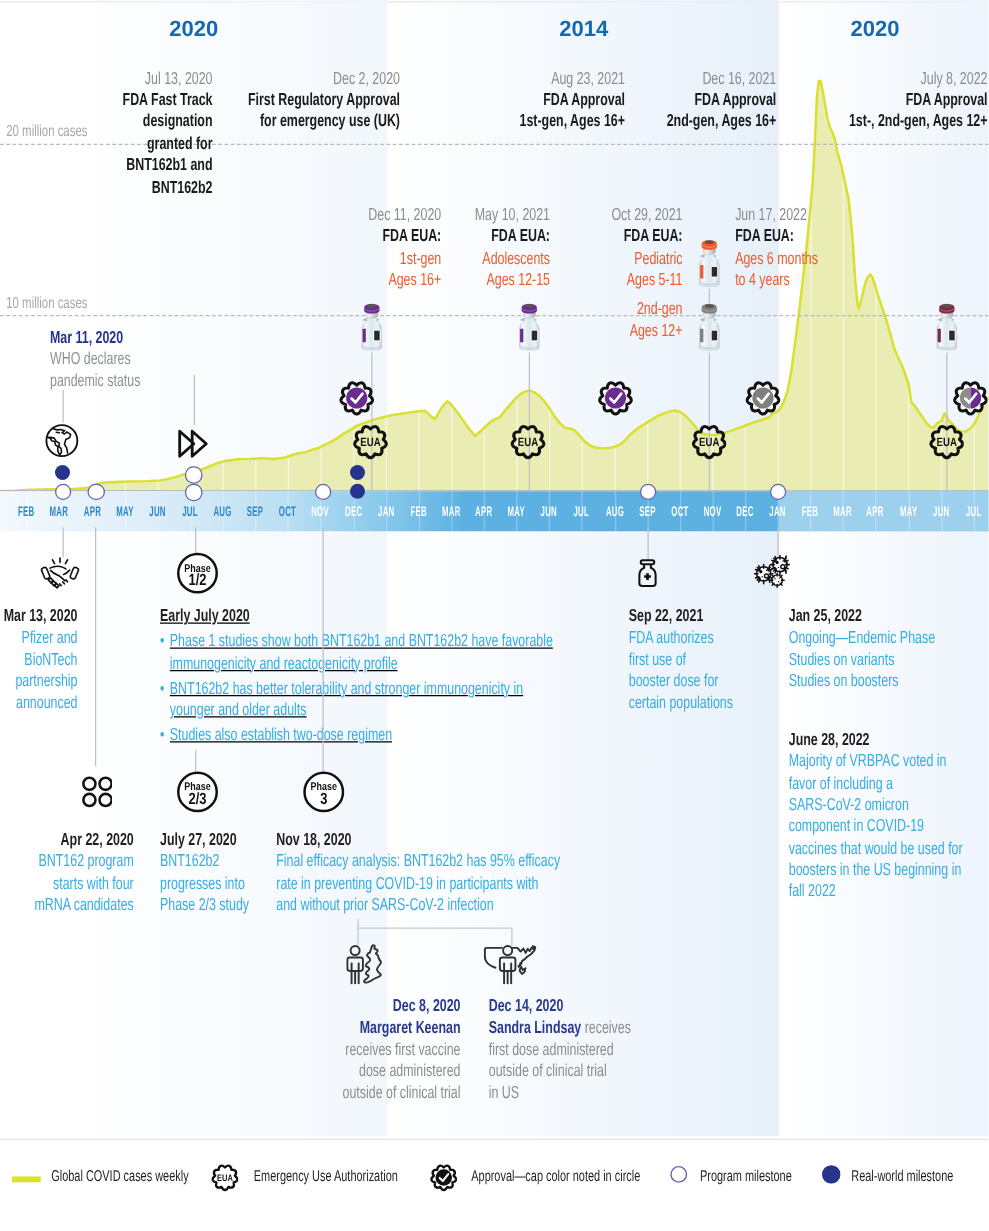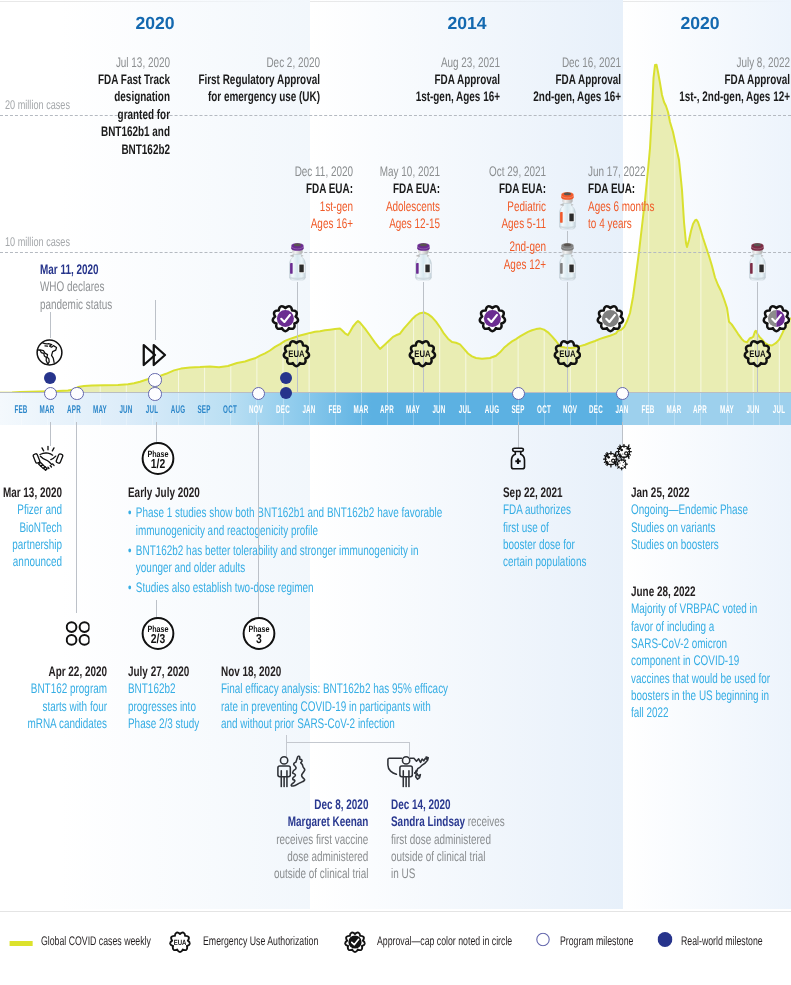--- a/index.html
+++ b/index.html
@@ -454,21 +454,21 @@
         <div class="bline">BioNTech</div>
         <div class="bline">partnership</div>
         <div class="bline">announced</div>
       </div>
       <div style="position: absolute; left: 156px; top: 422px; width: 1px; height: 24px; background: rgb(188, 193, 200);"></div>
       <div style="position: absolute; left: 157.7px; top: 461px; transform: translate(-50%, -50%);"><svg viewBox="0 0 48 48" width="34.2" height="34.2">
           <circle cx="24" cy="24" r="21.6" fill="#fff" stroke="#111" stroke-width="2.8"></circle>
           <text x="24" y="22.4" text-anchor="middle" font-family="Liberation Sans, sans-serif" font-size="12.6" font-weight="bold" fill="#111" transform="translate(24,0) scale(0.80,1) translate(-24,0)">Phase</text>
           <text x="24" y="37.4" text-anchor="middle" font-family="Liberation Sans, sans-serif" font-size="18.2" font-weight="bold" fill="#111" transform="translate(24,0) scale(0.80,1) translate(-24,0)">1/2</text>
         </svg></div>
-      <div class="tb" data-al="l" style="left: 128px; text-align: left; top: 484px;">
+      <div class="tb" data-al="l" style="left: 128px; text-align: left; top: 484px; text-decoration: underline;">
         <div class="bdate">Early July 2020</div>
         <div style="position: relative; padding-left: 11px; margin-top: 2.9px;">
           <span style="position: absolute; left: 0px; top: 0px; color: rgb(53, 173, 228);">•</span>
           <div class="bline">Phase 1 studies show both BNT162b1 and BNT162b2 have favorable</div>
           <div class="bline">immunogenicity and reactogenicity profile</div>
         </div>
         <div style="position: relative; padding-left: 11px; margin-top: 2.9px;">
           <span style="position: absolute; left: 0px; top: 0px; color: rgb(53, 173, 228);">•</span>
           <div class="bline">BNT162b2 has better tolerability and stronger immunogenicity in</div>
           <div class="bline">younger and older adults</div>

